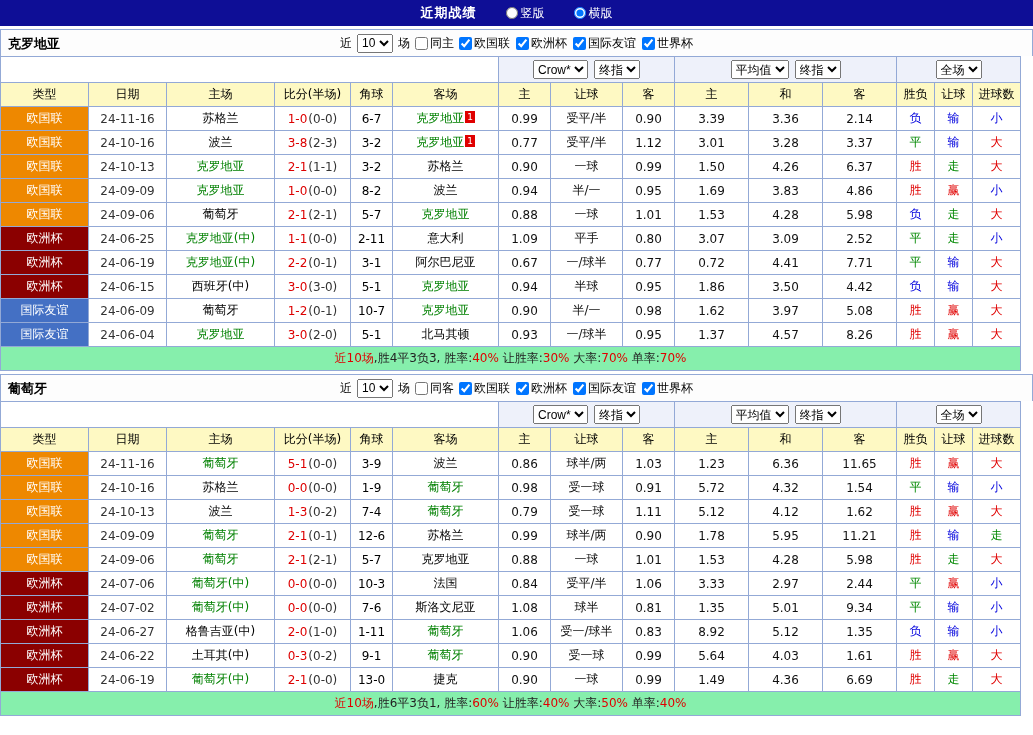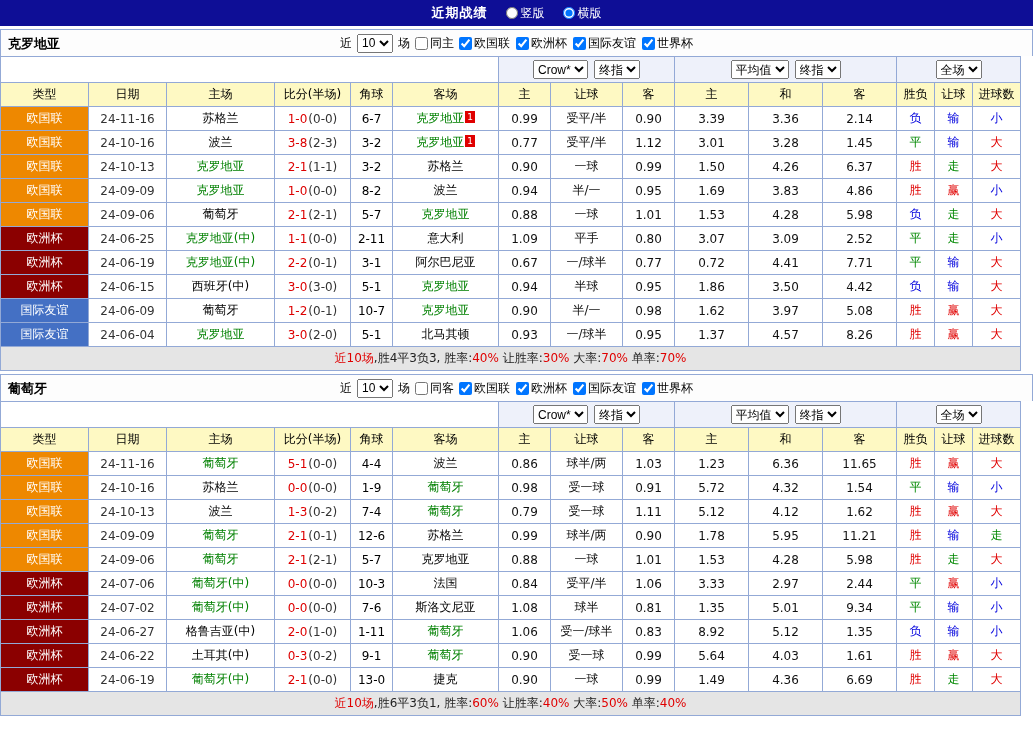--- a/index.html
+++ b/index.html
@@ -5,21 +5,21 @@
   * { box-sizing: border-box; }
   html,body { margin:0; padding:0; }
   body {
     width:1033px;
     font-family:"DejaVu Sans","Liberation Sans",sans-serif;
     background:#fff;
     color:#000;
   }
   .topbar {
     height:26px; background:#0e0e96; color:#fff;
-    display:flex; align-items:center; justify-content:center; gap:18px;
+    display:flex; align-items:center; justify-content:center; gap:29px;
     font-size:13px;
   }
   .tb-title { font-weight:bold; letter-spacing:1px; }
   .tb-radio { display:flex; align-items:center; gap:3px; font-size:12px; cursor:pointer; }
   .tb-radio input { margin:0; width:12px; height:12px; }
 
   .section { margin-top:3px; }
   .section-head {
     position:relative; height:27px;
     border:1px solid #93a9d6; border-bottom:0;
@@ -50,21 +50,21 @@
   td.league { color:#fff; }
   td.date { color:#333; }
   td.score .ft { color:#dd0000; }
   td.score .ht { color:#333; margin-left:1px; }
   td.odds { color:#111; }
   .badge {
     display:inline-block; background:#e00000; color:#fff;
     font-size:9px; line-height:12px; padding:0 2px;
     margin-left:1px; vertical-align:text-top;
   }
-  td.summary { background:#e5e5e5; height:24px;margin-top:24px; }
+  td.summary { background:#86efac; height:24px;margin-top:24px; }
   td.summary .red { color:#e00000; }
   td.summary .blk { color:#222; }
 </style>
 </head>
 <body>
 
 <div class="topbar">
   <span class="tb-title">近期战绩</span>
   <label class="tb-radio">
     <input type="radio" name="layout" style="">
@@ -174,21 +174,21 @@
             <td class="date">24-10-16</td>
             <td class="team"><span>波兰</span></td>
             <td class="score"><span class="ft">3-8</span><span class="ht">(2-3)</span></td>
             <td class="corner">3-2</td>
             <td class="team"><span style="color: rgb(0, 128, 0);">克罗地亚</span><span class="badge">1</span></td>
             <td class="odds">0.77</td>
             <td class="odds">受平/半</td>
             <td class="odds">1.12</td>
             <td class="odds">3.01</td>
             <td class="odds">3.28</td>
-            <td class="odds">1.45</td>
+            <td class="odds">3.37</td>
             <td class="res" style="color: rgb(0, 136, 0);">平</td>
             <td class="res" style="color: rgb(0, 0, 221);">输</td>
             <td class="res" style="color: rgb(224, 0, 0);">大</td>
           </tr>
           <tr>
             <td class="league" style="background: rgb(238, 136, 0);">欧国联</td>
             <td class="date">24-10-13</td>
             <td class="team"><span style="color: rgb(0, 128, 0);">克罗地亚</span></td>
             <td class="score"><span class="ft">2-1</span><span class="ht">(1-1)</span></td>
             <td class="corner">3-2</td>
@@ -404,21 +404,21 @@
             <td class="hcell">让球</td>
             <td class="hcell">进球数</td>
           </tr>
       </thead>
       <tbody>
           <tr>
             <td class="league" style="background: rgb(238, 136, 0);">欧国联</td>
             <td class="date">24-11-16</td>
             <td class="team"><span style="color: rgb(0, 128, 0);">葡萄牙</span></td>
             <td class="score"><span class="ft">5-1</span><span class="ht">(0-0)</span></td>
-            <td class="corner">4-4</td>
+            <td class="corner">3-9</td>
             <td class="team"><span>波兰</span></td>
             <td class="odds">0.86</td>
             <td class="odds">球半/两</td>
             <td class="odds">1.03</td>
             <td class="odds">1.23</td>
             <td class="odds">6.36</td>
             <td class="odds">11.65</td>
             <td class="res" style="color: rgb(224, 0, 0);">胜</td>
             <td class="res" style="color: rgb(224, 0, 0);">赢</td>
             <td class="res" style="color: rgb(224, 0, 0);">大</td>

